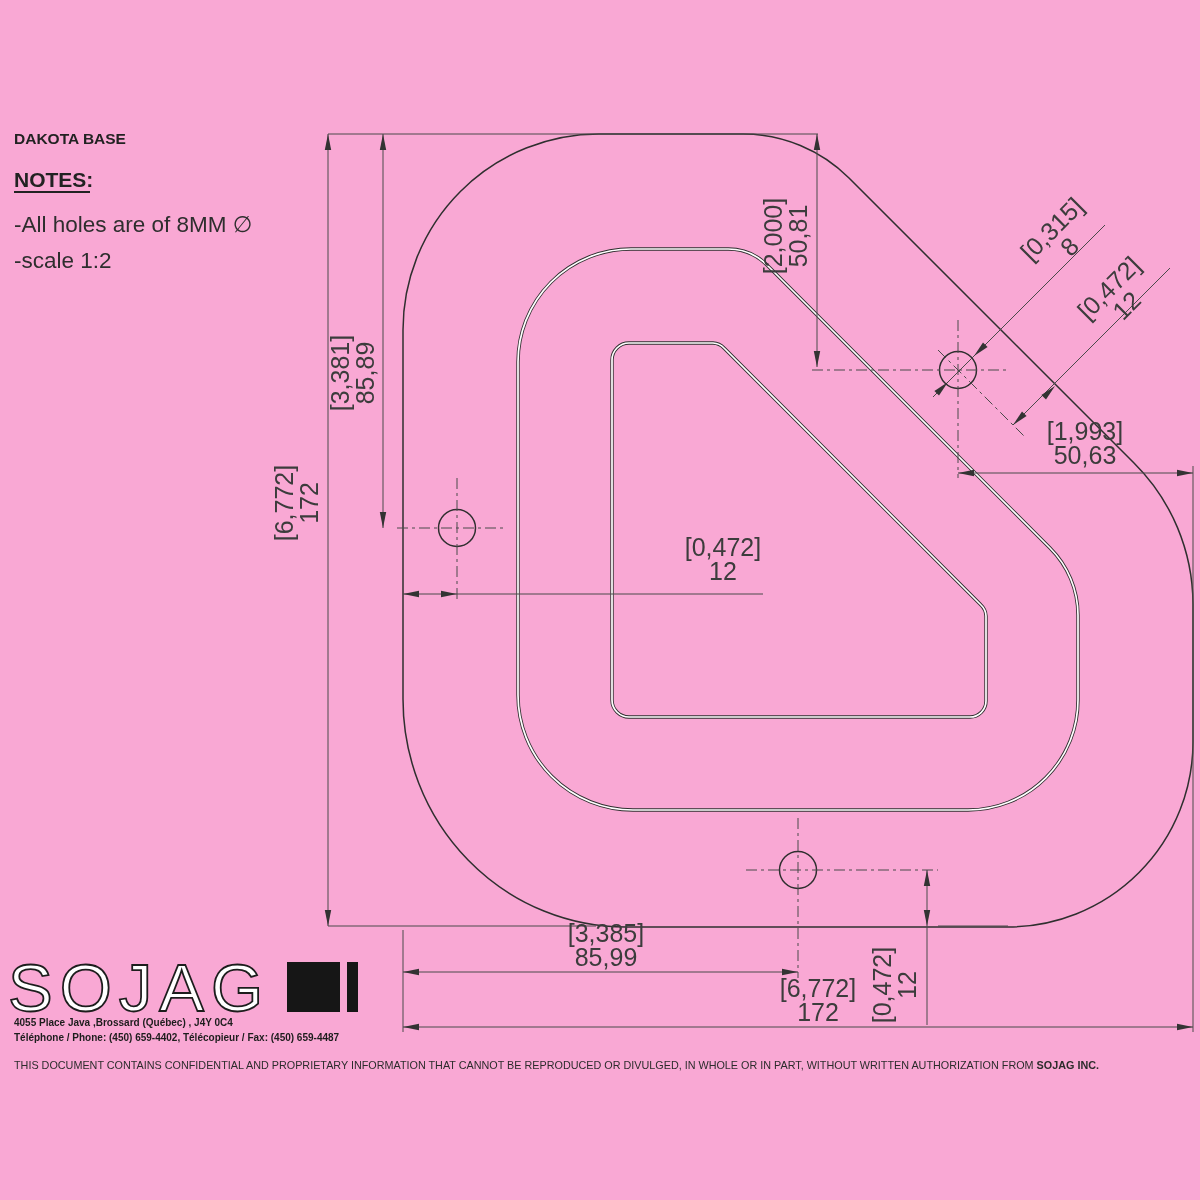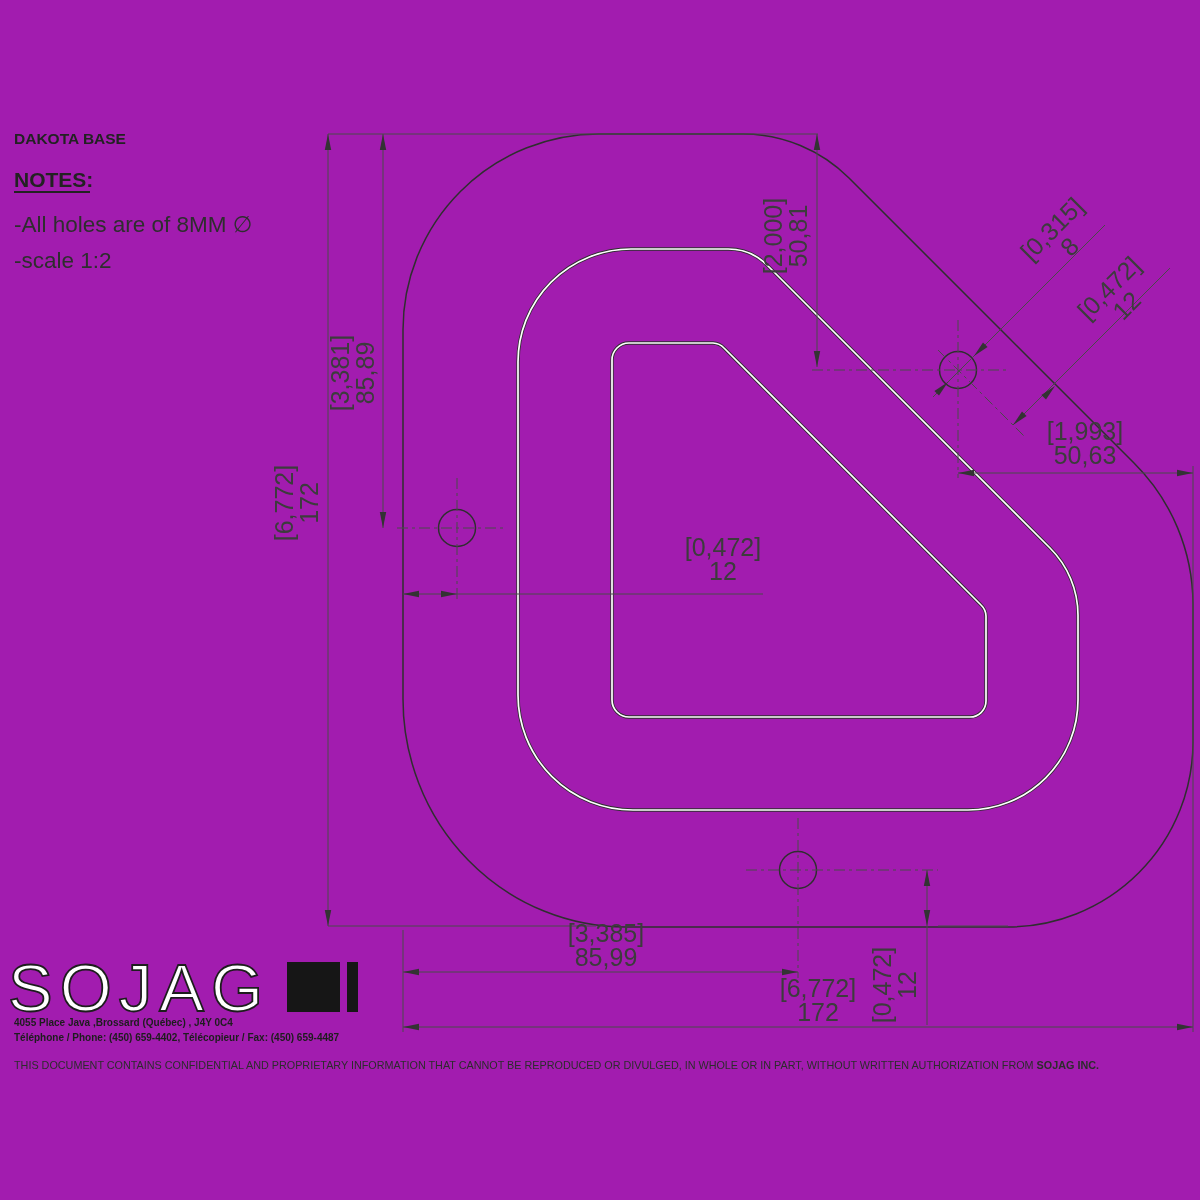--- a/index.html
+++ b/index.html
@@ -1,16 +1,16 @@
 <!DOCTYPE html>
 <html><head>
 <meta charset="utf-8">
 <style>
   html,body{margin:0;padding:0;background:#ffffff;}
-  #page{position:relative;width:1200px;height:1200px;background:#a21caf;overflow:hidden;
+  #page{position:relative;width:1200px;height:1200px;background:#f9a8d4;overflow:hidden;
         font-family:"Liberation Sans", sans-serif;text-align:center;}
   svg{position:absolute;left:0;top:0;}
   svg text{font-family:"Liberation Sans", sans-serif;}
   .edge{fill:none;stroke:#2f2f2f;stroke-width:1.5;}
   .edge-thick{fill:none;stroke:#2f2f2f;stroke-width:3.4;}
   .edge-white{fill:none;stroke:#ffffff;stroke-width:1.7;}
   .dimline{stroke:#4a4a4a;stroke-width:1;fill:none;}
   .centerline{stroke:#4a4a4a;stroke-width:1;fill:none;stroke-dasharray:11 4 3 4;}
   .arrow{fill:#333333;stroke:none;}
   .dimtext{fill:#3c3c3c;font-size:25px;}

